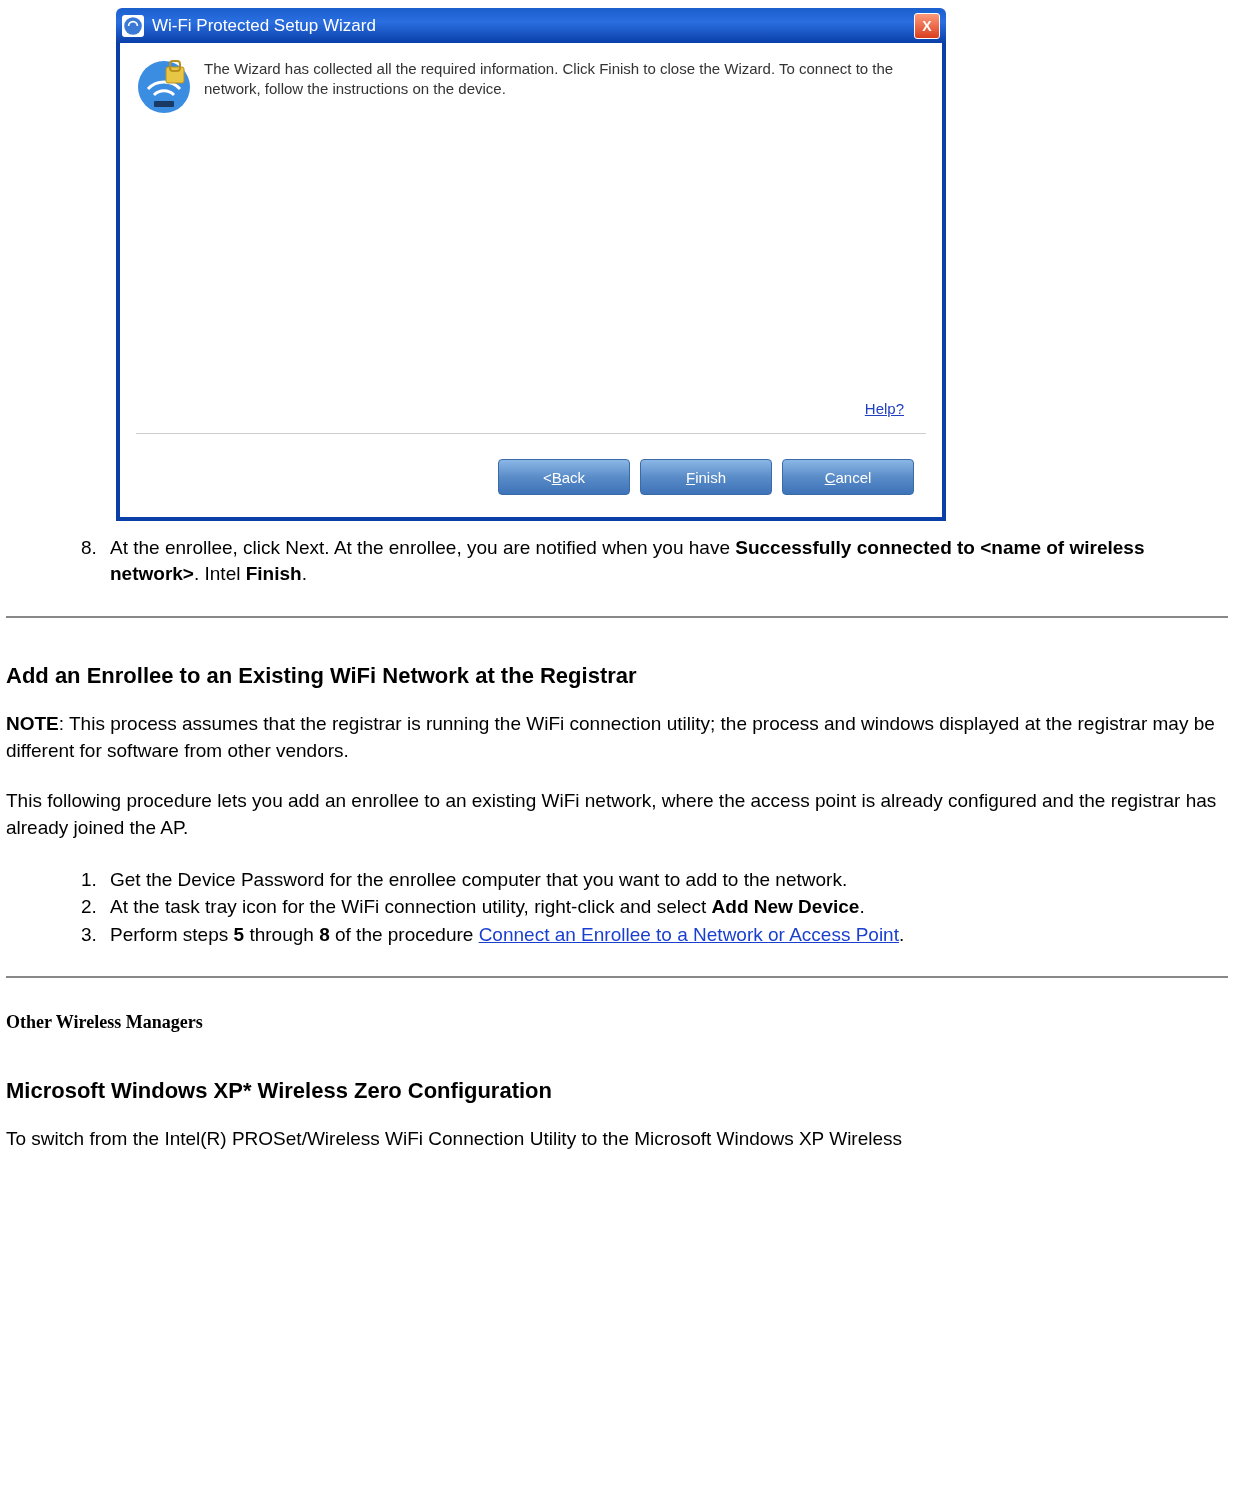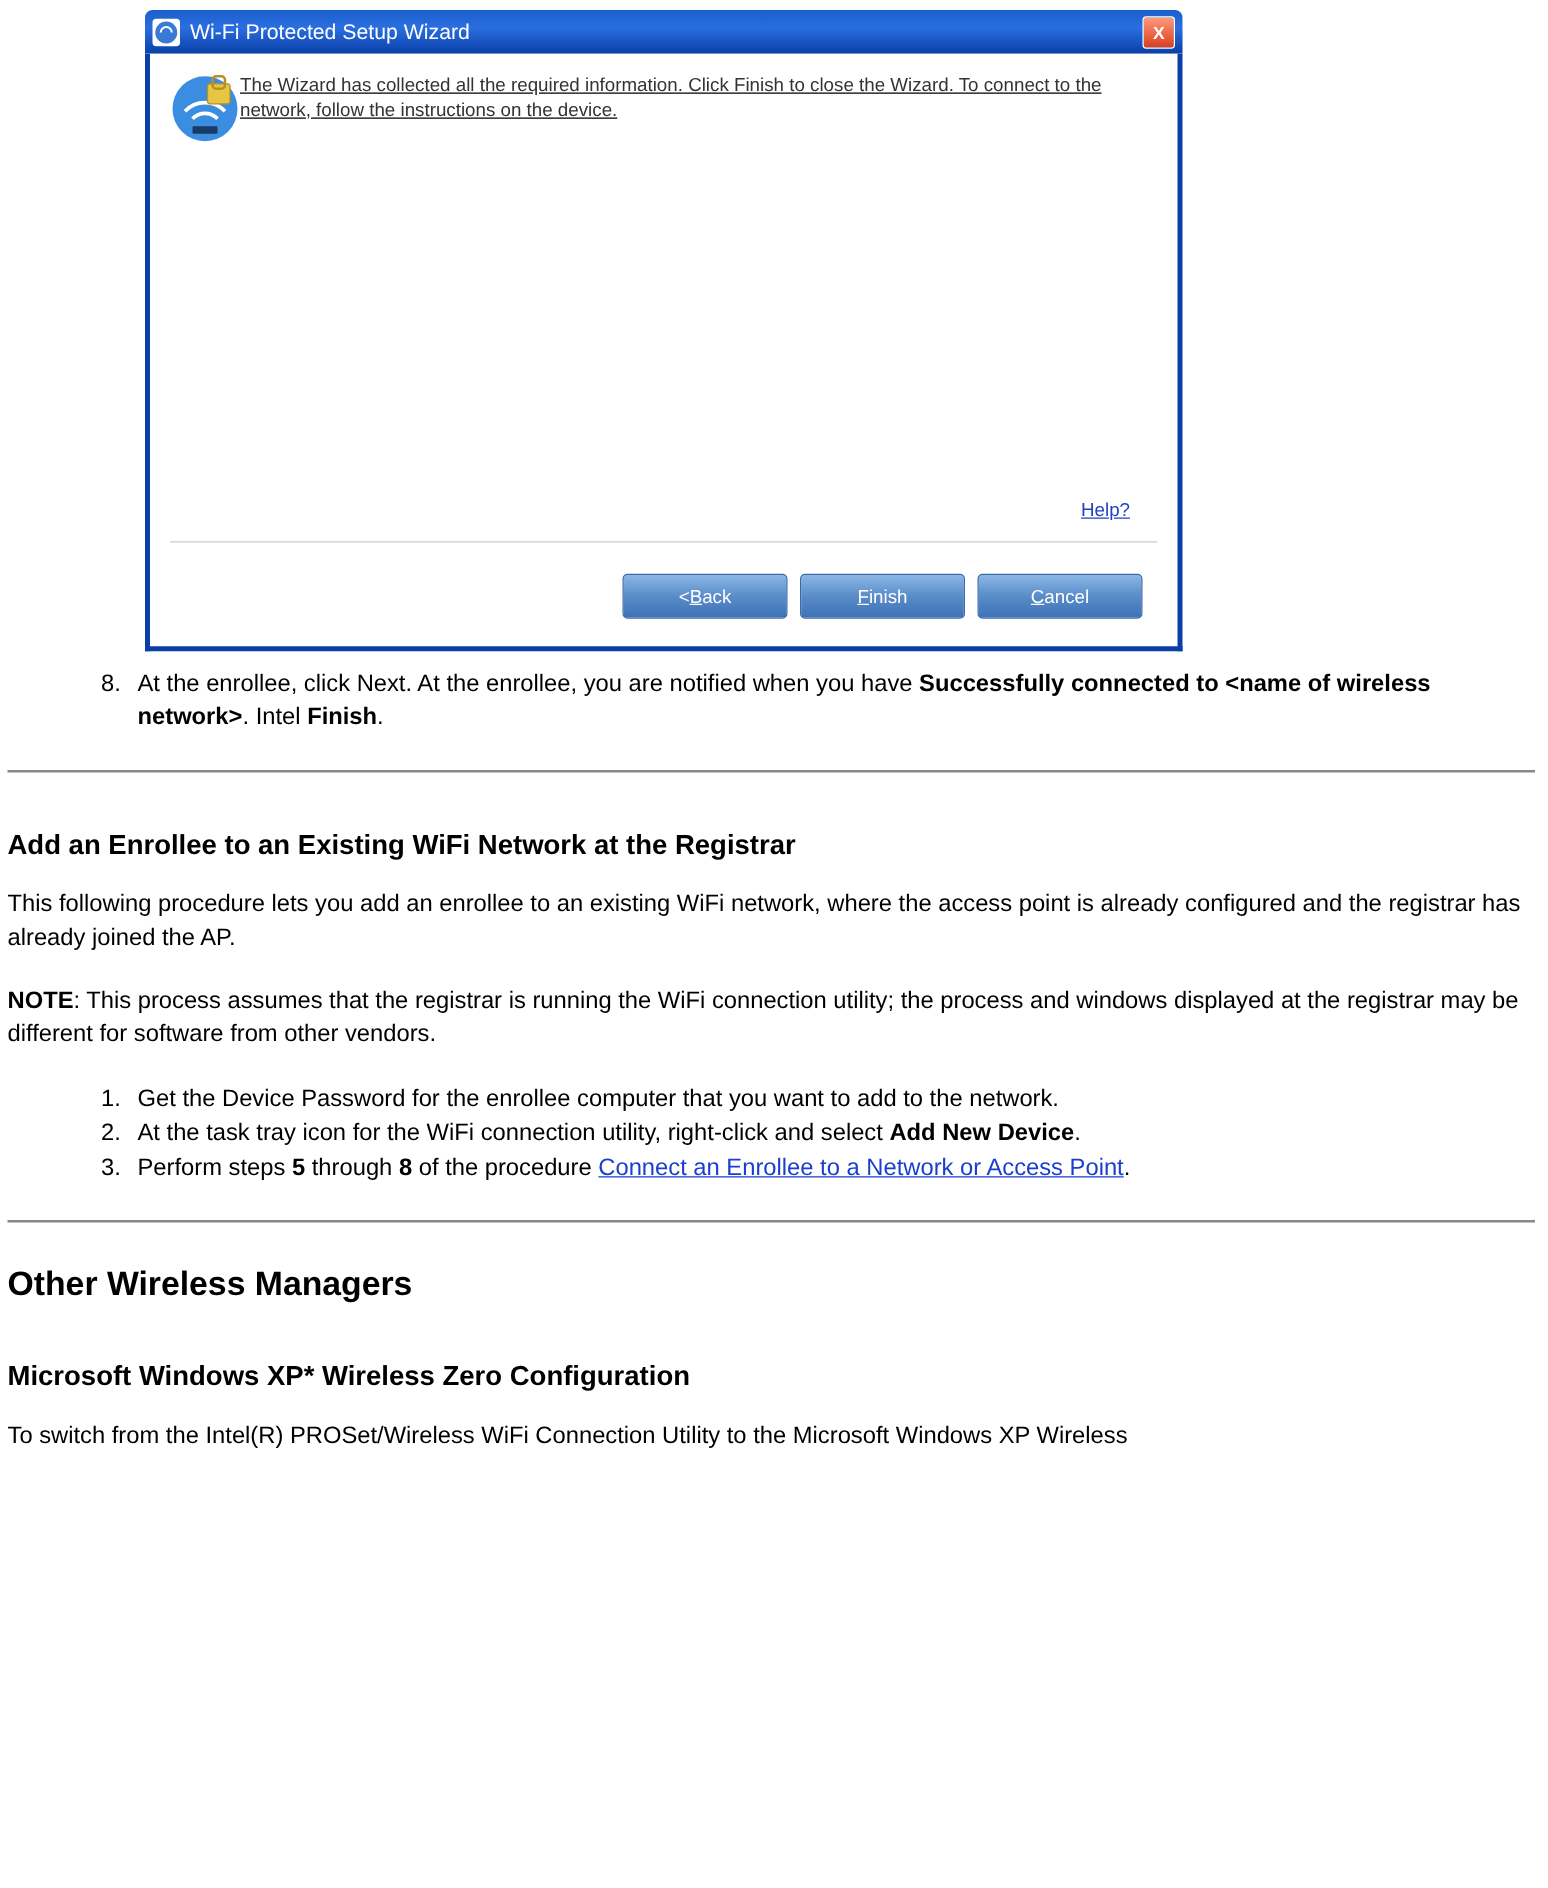--- a/index.html
+++ b/index.html
@@ -58,22 +58,21 @@
     border: 4px solid #0a3fa8;
     border-top: none;
     background: #fff;
     height: 478px;
     position: relative;
     padding: 16px;
     box-sizing: border-box;
   }
   .info-row {
     display: flex;
-    gap: 0;
-    text-decoration: underline;
+    gap: 12px;
   }
   .wifi-icon {
     width: 56px; height: 56px; flex-shrink:0;
     position: relative;
   }
   .wifi-icon svg { width:56px; height:56px; }
   .info-text {
     font-family: Tahoma, sans-serif;
     font-size: 15px;
     color: #333;
@@ -126,23 +125,24 @@
     margin: 26px 0 30px 0;
     border: none;
     border-top: 2px solid #888;
   }
   h3.sec {
     font-size: 22px;
     font-weight: bold;
     margin: 45px 0 22px 0;
   }
   h2.sec {
-    font-size: 27px;
+    font-size: 18px;
     font-weight: bold;
     margin: 34px 0 22px 0;
+    font-family: Liberation Serif, serif;
   }
   p.body {
     margin: 0 0 24px 0;
     line-height: 1.4;
   }
   ol.inner {
     margin: 0 0 28px 56px;
     padding-left: 40px;
   }
   ol.inner > li {
@@ -209,25 +209,25 @@
   <ol class="step8" start="8">
     <li>
       <span>At the enrollee, click Next. At the enrollee, you are notified when you have </span><b>Successfully connected to &lt;name of wireless network&gt;</b><span>. Intel </span><b>Finish</b><span>.</span>
     </li>
   </ol>
 
   <hr class="section">
 
   <h3 class="sec">Add an Enrollee to an Existing WiFi Network at the Registrar</h3>
 
-  <p class="body">This following procedure lets you add an enrollee to an existing WiFi network, where the access point is already configured and the registrar has already joined the AP.</p>
-
   <p class="body">
     <b>NOTE</b><span>: This process assumes that the registrar is running the WiFi connection utility; the process and windows displayed at the registrar may be different for software from other vendors.</span>
   </p>
+
+  <p class="body">This following procedure lets you add an enrollee to an existing WiFi network, where the access point is already configured and the registrar has already joined the AP.</p>
 
   <ol class="inner">
     <li>Get the Device Password for the enrollee computer that you want to add to the network.</li>
     <li>
       <span>At the task tray icon for the WiFi connection utility, right-click and select </span><b>Add New Device</b><span>.</span>
     </li>
     <li>
       <span>Perform steps </span><b>5</b><span> through </span><b>8</b><span> of the procedure </span><a class="link">Connect an Enrollee to a Network or Access Point</a><span>.</span>
     </li>
   </ol>

